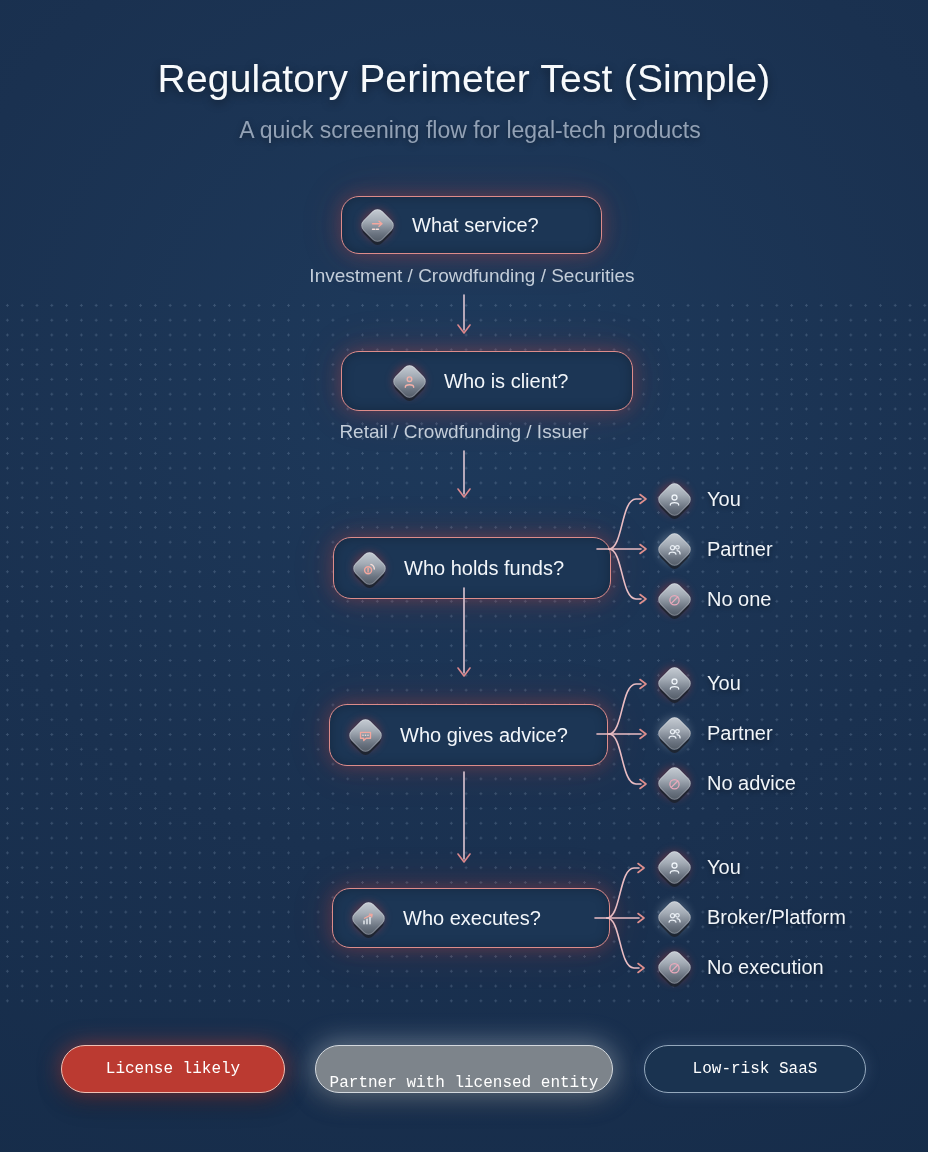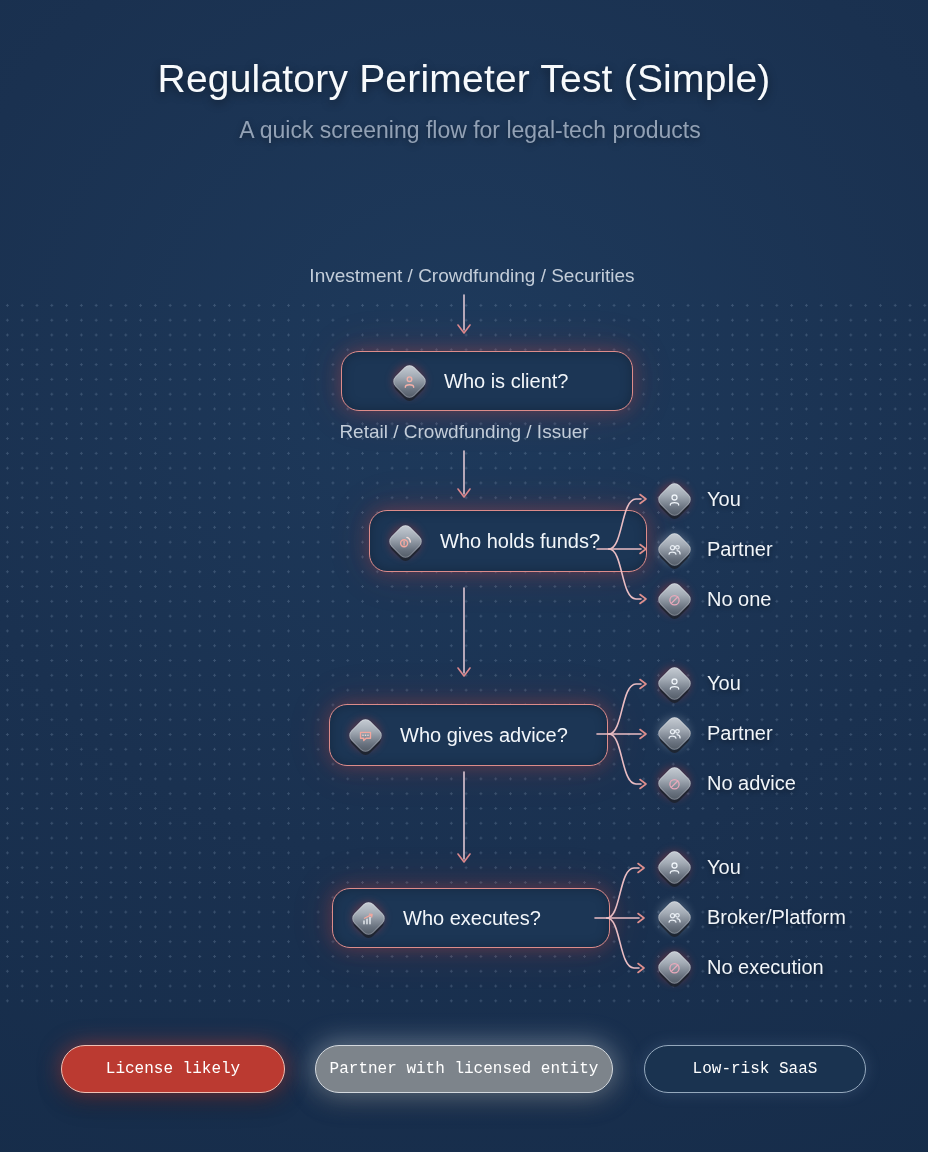--- a/index.html
+++ b/index.html
@@ -64,35 +64,47 @@
     display:flex;align-items:center;justify-content:center;
     font-size:16px;color:#ffffff;box-sizing:border-box;font-family:Liberation Mono, monospace;
   }
   .pill-red{
     background:#bb3a31;border:1px solid #eec0b4;
     box-shadow:0 0 22px rgba(204,66,56,0.55), 0 10px 24px rgba(0,0,0,0.28);
   }
   .pill-gray{
     background:#7d848b;border:1px solid #d4d9de;
     box-shadow:0 0 26px 4px rgba(238,243,248,0.35), 0 10px 24px rgba(0,0,0,0.25);
+    align-items:flex-end;
   }
   .pill-outline{
     background:#1a3350;border:1.4px solid #95a9bd;
     box-shadow:0 0 16px rgba(150,180,220,0.18);
   }
 </style>
 </head>
 <body>
 
 <div class="stage">
   <div class="dots"></div>
 
   <div class="title">Regulatory Perimeter Test (Simple)</div>
   <div class="subtitle">A quick screening flow for legal-tech products</div>
 
+  <div class="qnode" style="left:341px;top:196px;width:247px;height:56px;">
+    <span class="dia-wrap">
+        <span class="dia">
+      <svg width="16" height="16" viewBox="0 0 16 16" fill="none" stroke="#f3a79e" stroke-width="1.4" stroke-linecap="round" stroke-linejoin="round">
+        <path d="M3 5.5 H12 M9.5 3 L12.5 5.5 L9.5 8"></path>
+        <path d="M3 11 H9" stroke="#f6ddd8" stroke-dasharray="2.2 1.6"></path>
+      </svg>
+    </span>
+      </span>
+    <span class="qlabel">What service?</span>
+  </div>
   <div class="answer" style="top:265px;padding-left:8px;">Investment / Crowdfunding / Securities</div>
 
   <div class="varrow" style="left:452px;top:293px;">
     <svg width="24" height="48" viewBox="0 0 24 48" fill="none" stroke-linecap="round" stroke-linejoin="round">
       <path d="M12 2 V37" stroke="#dcc6d2" stroke-width="1.6"></path>
       <path d="M6 32 L12 40 L18 32" stroke="#dd8a8f" stroke-width="1.6"></path>
     </svg>
   </div>
 
   <div class="qnode" style="left:341px;top:351px;width:246px;height:58px;padding-left:44px;">
@@ -108,21 +120,21 @@
   </div>
   <div class="answer" style="top:421px;">Retail / Crowdfunding / Issuer</div>
 
   <div class="varrow" style="left:452px;top:449px;">
     <svg width="24" height="56" viewBox="0 0 24 56" fill="none" stroke-linecap="round" stroke-linejoin="round">
       <path d="M12 2 V45" stroke="#dcc6d2" stroke-width="1.6"></path>
       <path d="M6 40 L12 48 L18 40" stroke="#dd8a8f" stroke-width="1.6"></path>
     </svg>
   </div>
 
-  <div class="qnode" style="left:333px;top:510px;width:264px;height:60px;margin-left:36px;">
+  <div class="qnode" style="left:333px;top:537px;width:264px;height:60px;">
     <span class="dia-wrap">
         <span class="dia">
       <svg width="16" height="16" viewBox="0 0 16 16" fill="none" stroke="#f3a79e" stroke-width="1.4" stroke-linecap="round">
         <circle cx="6.6" cy="9" r="3.5"></circle>
         <path d="M6.6 7.2 V10.8"></path>
         <path d="M9.4 3.2 a5 5 0 0 1 3.4 4.6" stroke="#f6ddd8"></path>
       </svg>
     </span>
       </span>
     <span class="qlabel">Who holds funds?</span>

